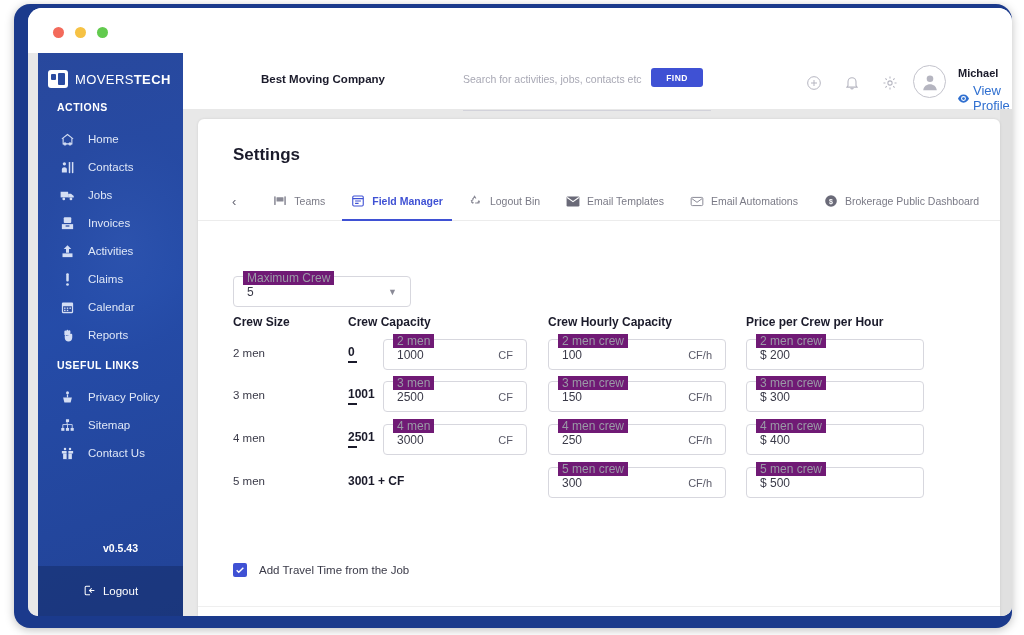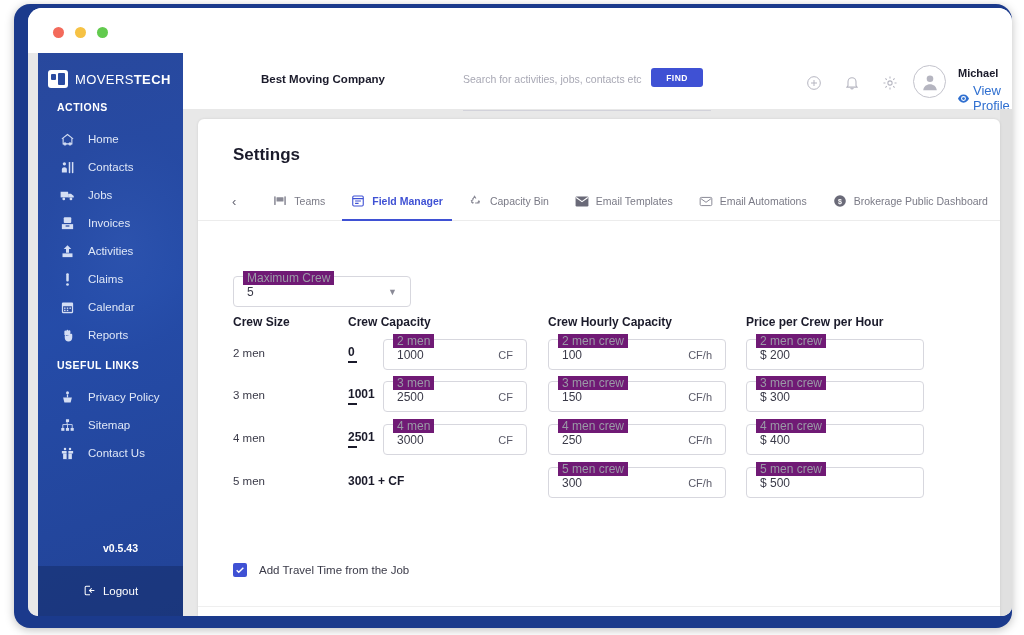--- a/index.html
+++ b/index.html
@@ -501,21 +501,21 @@
             <span>Field Manager</span>
           </div>
 
           <div class="tab">
             <span class="t-ico">
                 <svg width="14" height="14" viewBox="0 0 24 24" fill="none" stroke="#8a8a96" stroke-width="1.8">
                   <path d="M7 8l2.5-4.2 2.4 4M17 11l-2 4.5-4.5-.2M6.4 15.6L4 11.5l3-1.6"></path>
                   <path d="M5.4 8.4L7 8l.4 1.8M18 11.6l-1 3.6-2-.2M4 13.6l2.4 2 1.4-1.4"></path>
                 </svg>
               </span>
-            <span>Capacity Bin</span>
+            <span>Logout Bin</span>
           </div>
 
           <div class="tab">
             <span class="t-ico">
                 <svg width="15" height="13" viewBox="0 0 24 20" fill="#6a6a78">
                   <rect x="1" y="1.5" width="22" height="17" rx="2"></rect>
                   <path d="M2 3l10 7.2L22 3" stroke="#fff" stroke-width="2" fill="none"></path>
                 </svg>
               </span>
             <span>Email Templates</span>

